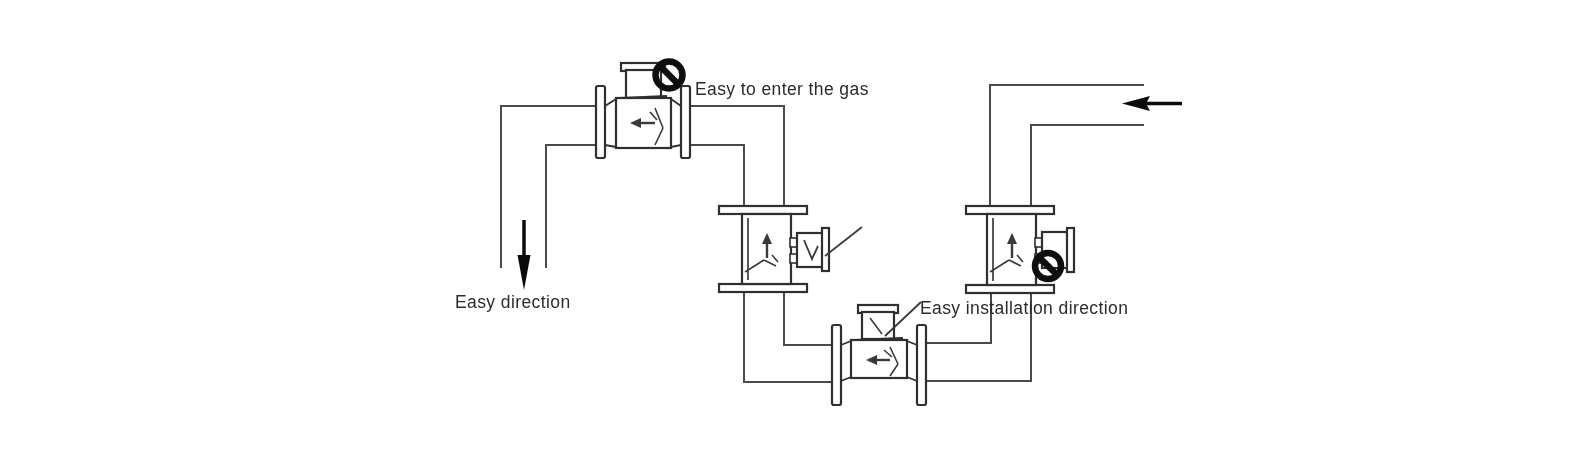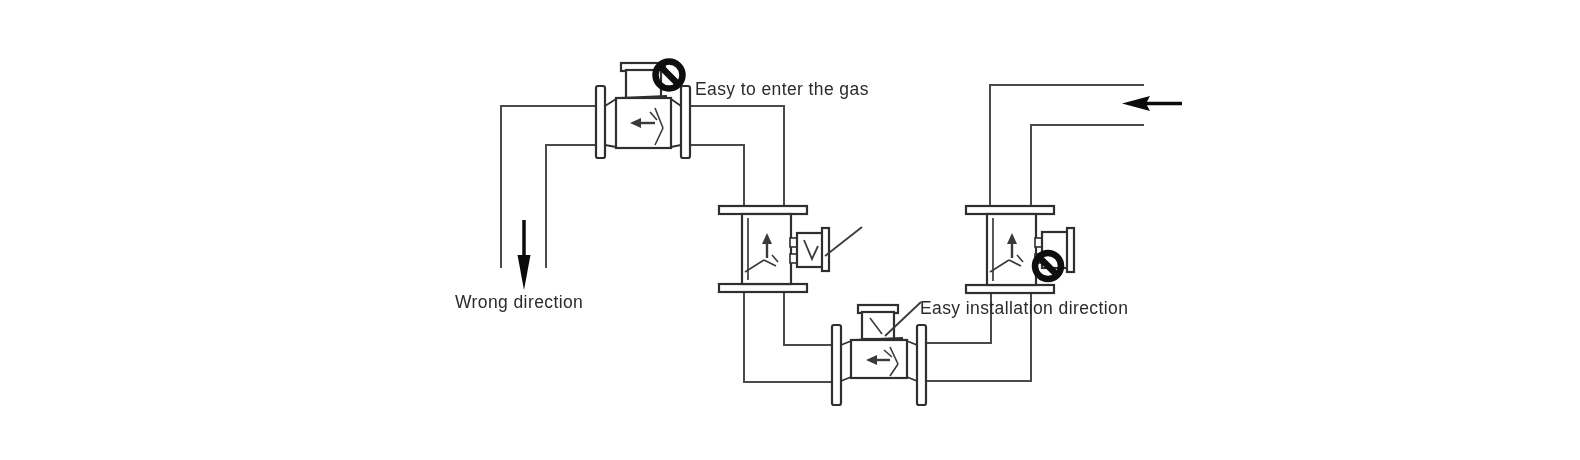--- a/index.html
+++ b/index.html
@@ -166,16 +166,16 @@
       </g>
       <g stroke="none">
         <circle cx="1024" cy="266" r="13" fill="none" stroke="#0e0e0e" stroke-width="6.5"></circle>
         <line x1="1014.5" y1="256.5" x2="1033.5" y2="275.5" stroke="#0e0e0e" stroke-width="6.5"></line>
       </g>
     </g>
   </svg>
 
   <div class="lbl" id="lbl-easy">Easy to enter the gas</div>
 
-  <div class="lbl" id="lbl-flow">Wrong direction</div>
+  <div class="lbl" id="lbl-flow">Easy direction</div>
 
   <div class="lbl" id="lbl-wrong">Easy installation direction</div>
 </div>
 
 </body></html>

